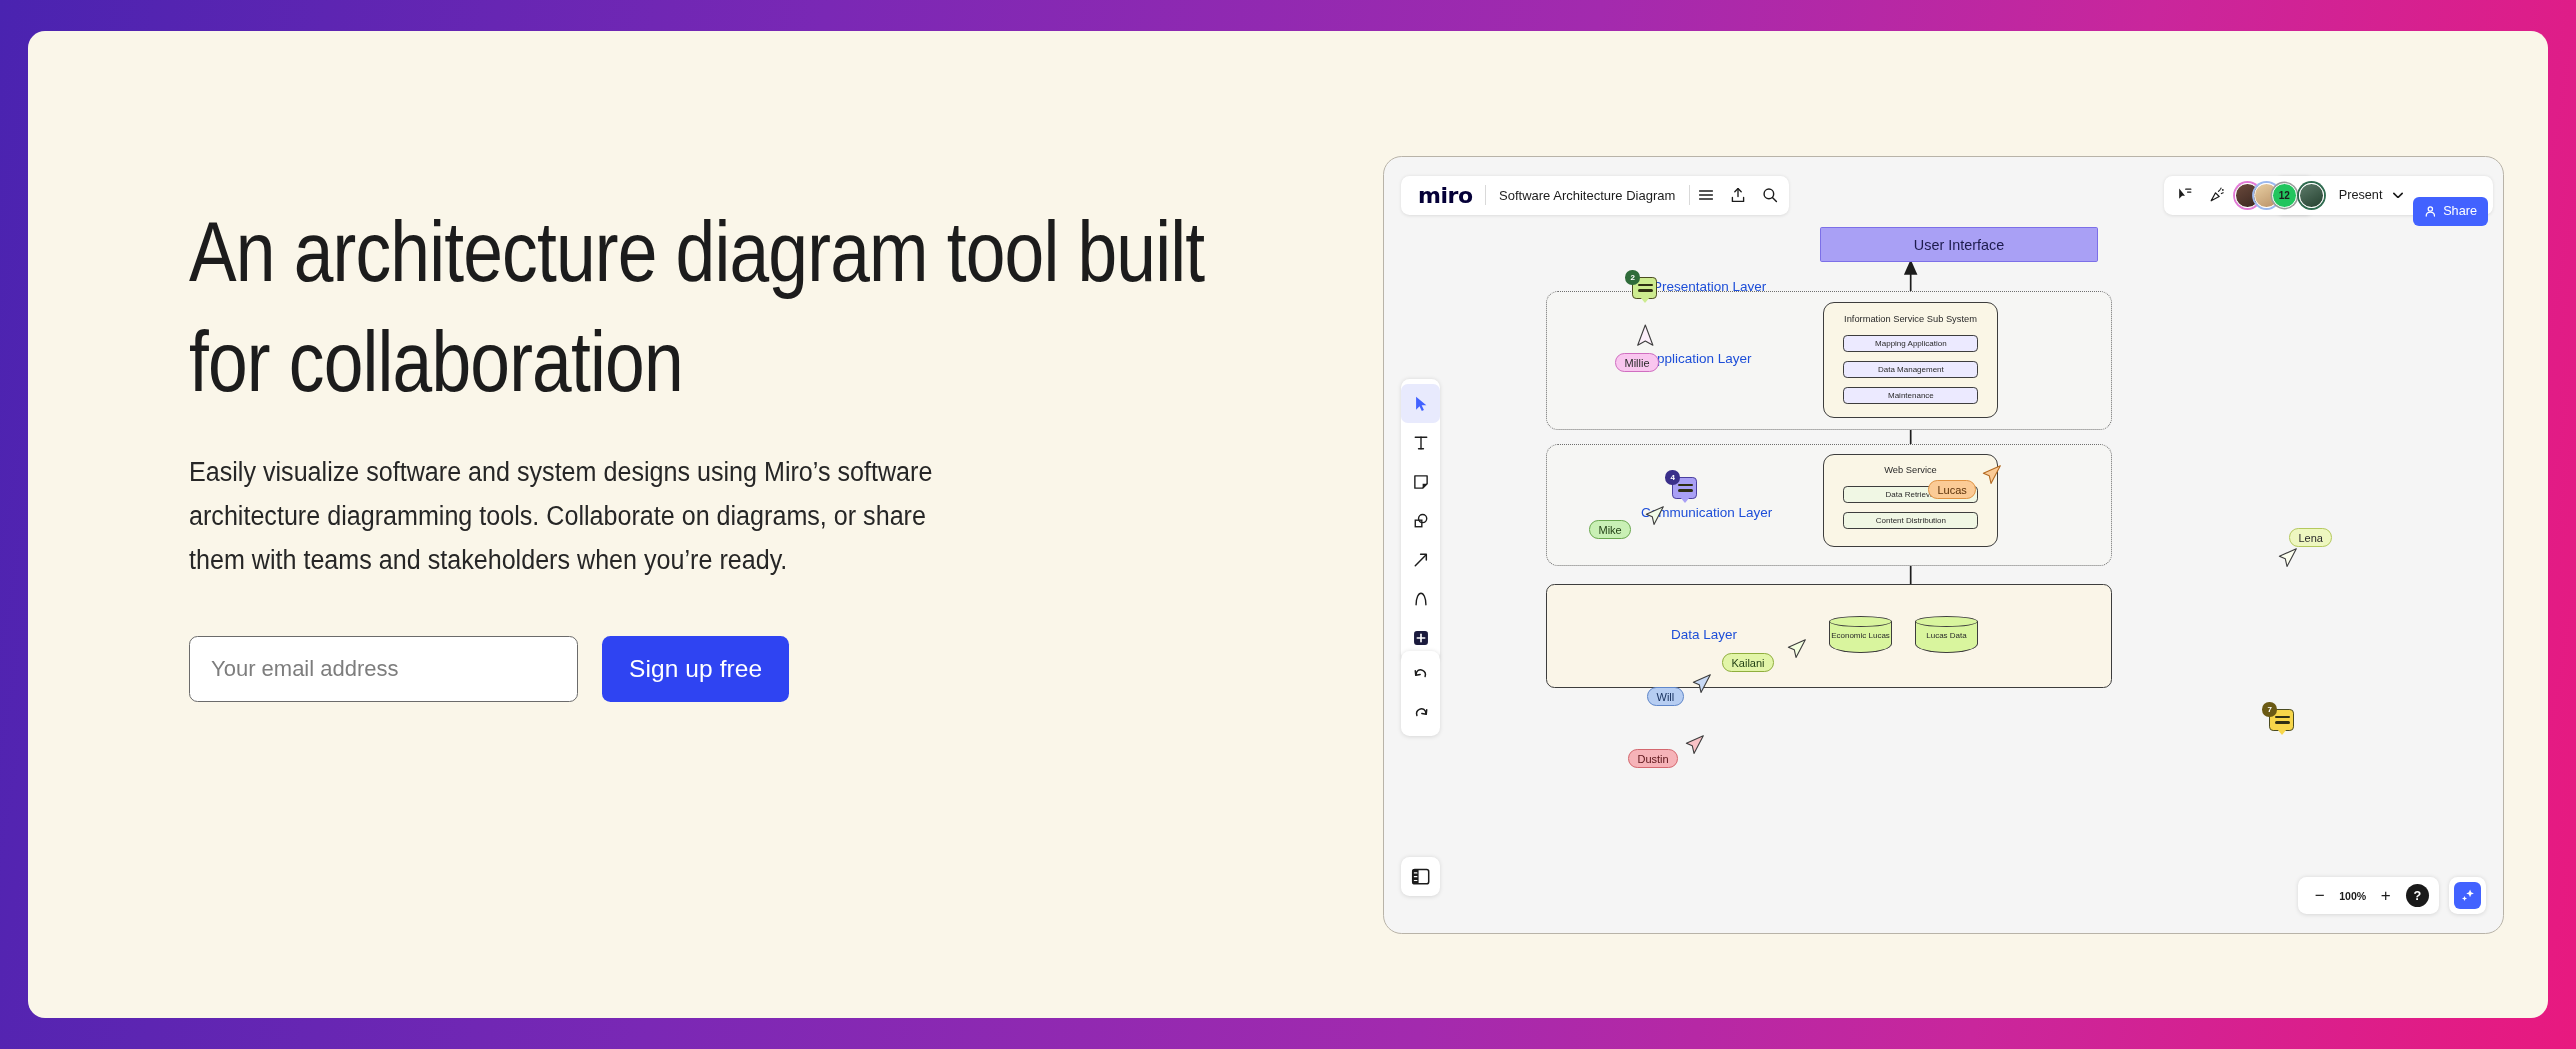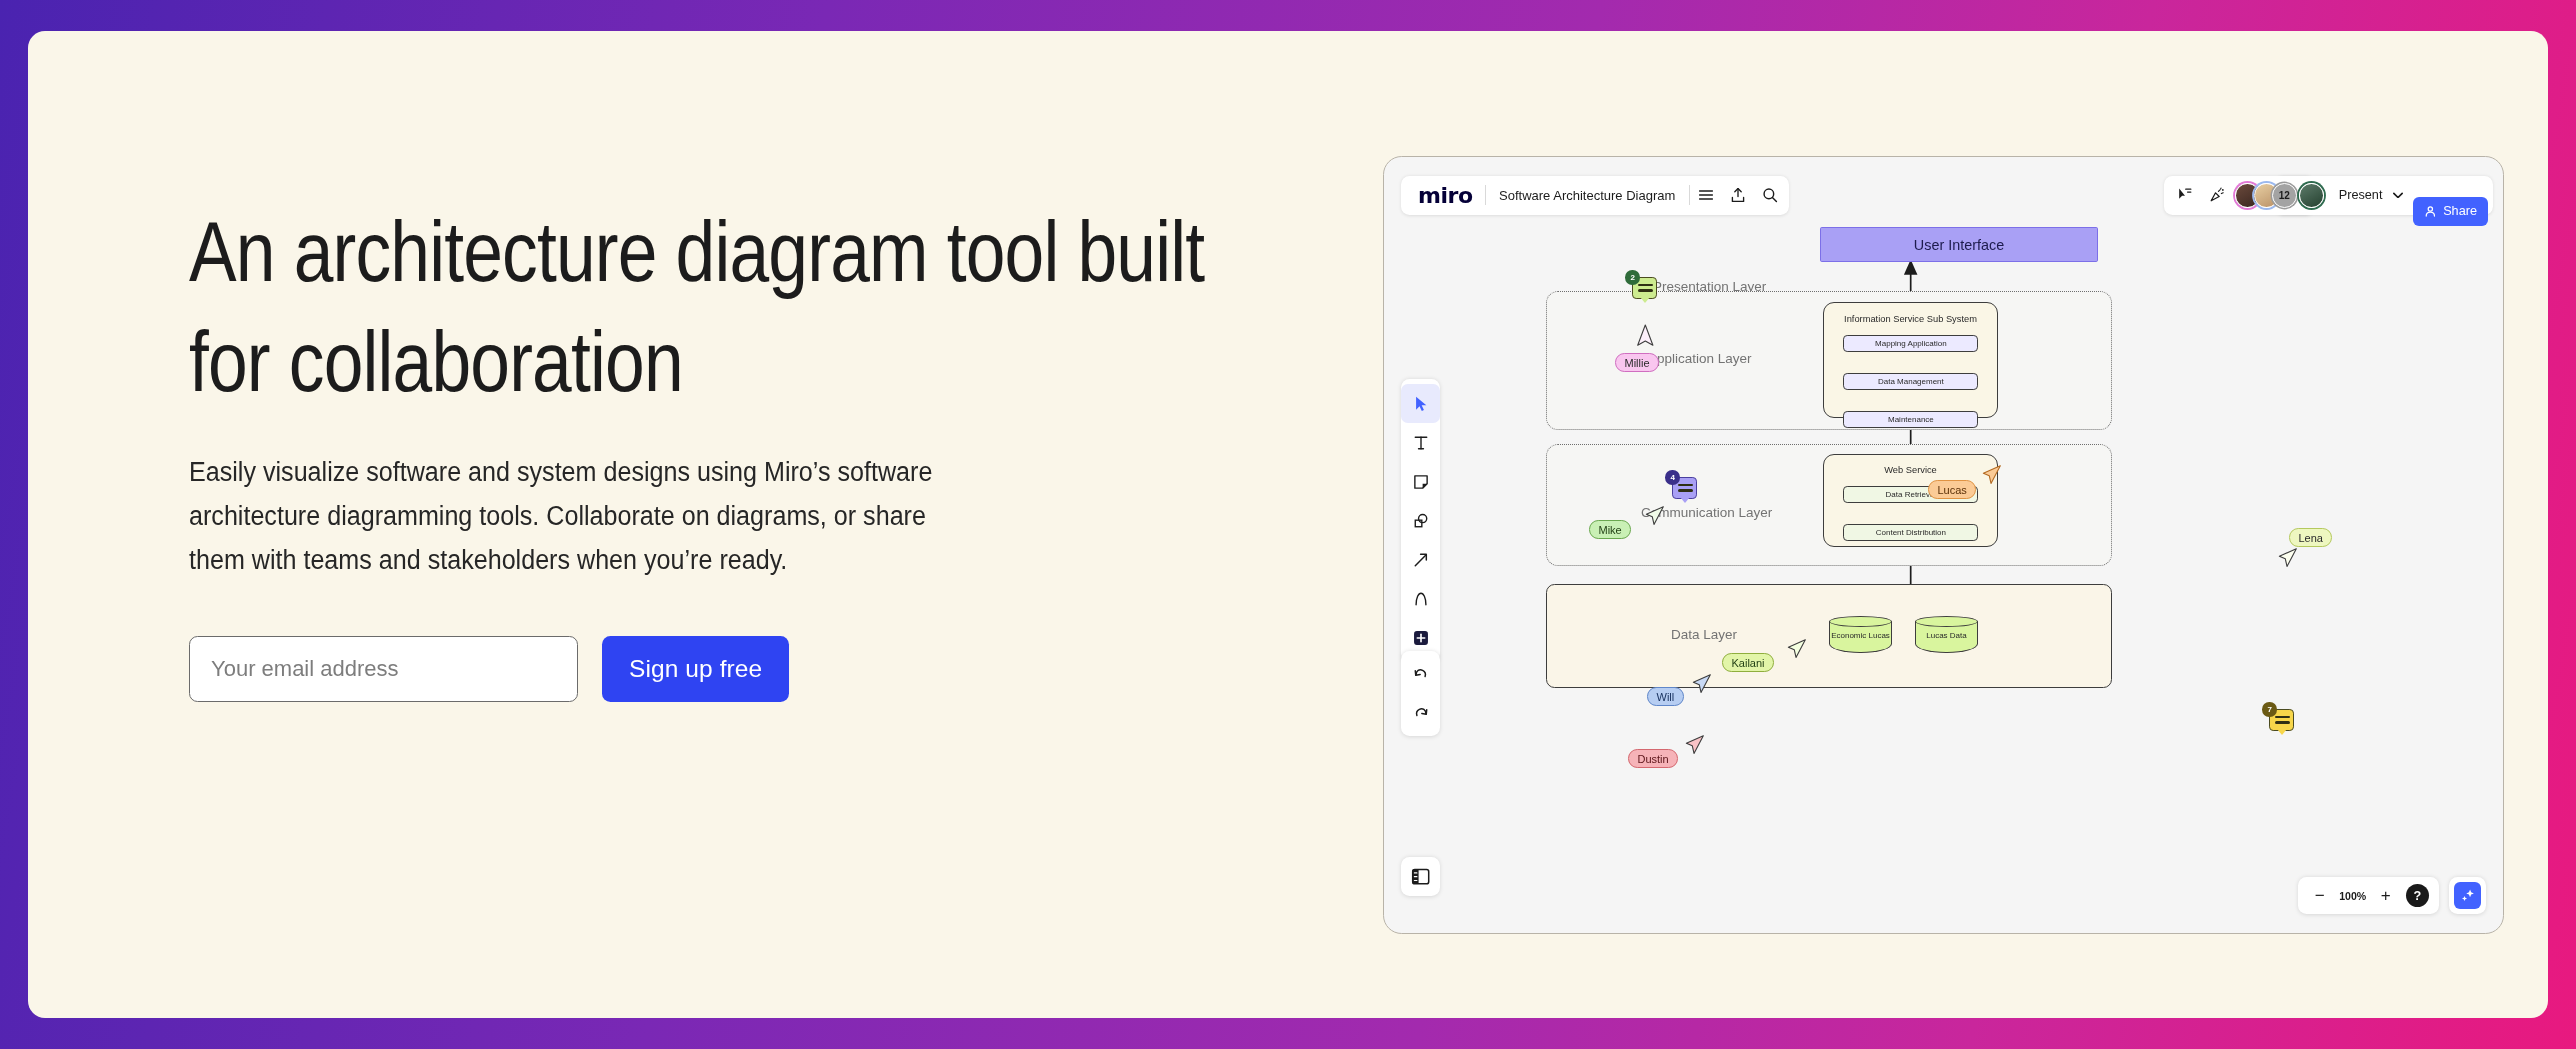--- a/index.html
+++ b/index.html
@@ -119,21 +119,21 @@
     border: 1.9px solid #fff;
     margin-left: -6.8px;
     background-size: cover;
     display:flex; align-items:center; justify-content:center;
     font-size: 10px; font-weight: 700; color:#1c1c1c;
   }
   .av:first-child { margin-left: 0; }
   .av.ring-pink { box-shadow: 0 0 0 1.9px #e27ad6; }
   .av.ring-blue { box-shadow: 0 0 0 1.9px #9cb9ee; }
   .av.ring-green { box-shadow: 0 0 0 1.9px #2f6b4f; }
-  .av.count { background:#a3a3a3; box-shadow: 0 0 0 1.4px #9b9b9b; }
+  .av.count { background:#22c55e; box-shadow: 0 0 0 1.4px #9b9b9b; }
 
   #present-btn {
     display: flex; align-items: center; gap: 11px;
     padding: 0 10px 0 12px; height: 29px; cursor: pointer;
     font-size: 12.7px; color: #1c1c1c; font-weight: 500;
   }
   #share-button {
     display: flex; align-items: center; gap: 6px;
     background: #4262ff; color: #fff;
     border: none; border-radius: 6px;
@@ -196,21 +196,21 @@
     display:flex; align-items:center; justify-content:center;
   }
 
   
   #diagram { position: absolute; inset: 0; }
   #diagram svg { position:absolute; left:0; top:0; }
 
   .dlabel {
     position: absolute;
     font-size: 13.5px;
-    color: #737373;
+    color: #1d4ed8;
     white-space: nowrap;
   }
   .node {
     position: absolute;
     display: flex; align-items: center; justify-content: center;
     font-size: 12px; color: #2a2a2a;
     border: 1.2px solid #3d3d3d;
     border-radius: 3.4px;
   }
   #ui-node {
@@ -239,21 +239,21 @@
   #iss-box { left: 439px; top: 145px; width: 175px; height: 116px; }
   #ws-box  { left: 439px; top: 297px; width: 175px; height: 93px; }
   .sub-title {
     position: absolute; left: 0; right: 0; text-align: center;
     font-size: 9.3px; color: #2a2a2a;
   }
   .chip-stack { position: absolute; left: 19.4px; width: 135px; }
   .chip {
     position: relative;
     height: 17px;
-    margin-bottom: 21px;
+    margin-bottom: 9px;
     border: 1px solid #3d3d3d;
     border-radius: 4.2px;
     display: flex; align-items: center; justify-content: center;
     font-size: 8px; color: #2a2a2a;
   }
   .chip::before {
     content:""; position:absolute; left: 2.5px; right: -3.4px; top: -3.4px; height: 8.5px;
     border: 1px solid #3d3d3d; border-bottom: none;
     border-radius: 4.2px 4.2px 0 0; z-index: -1;
   }

